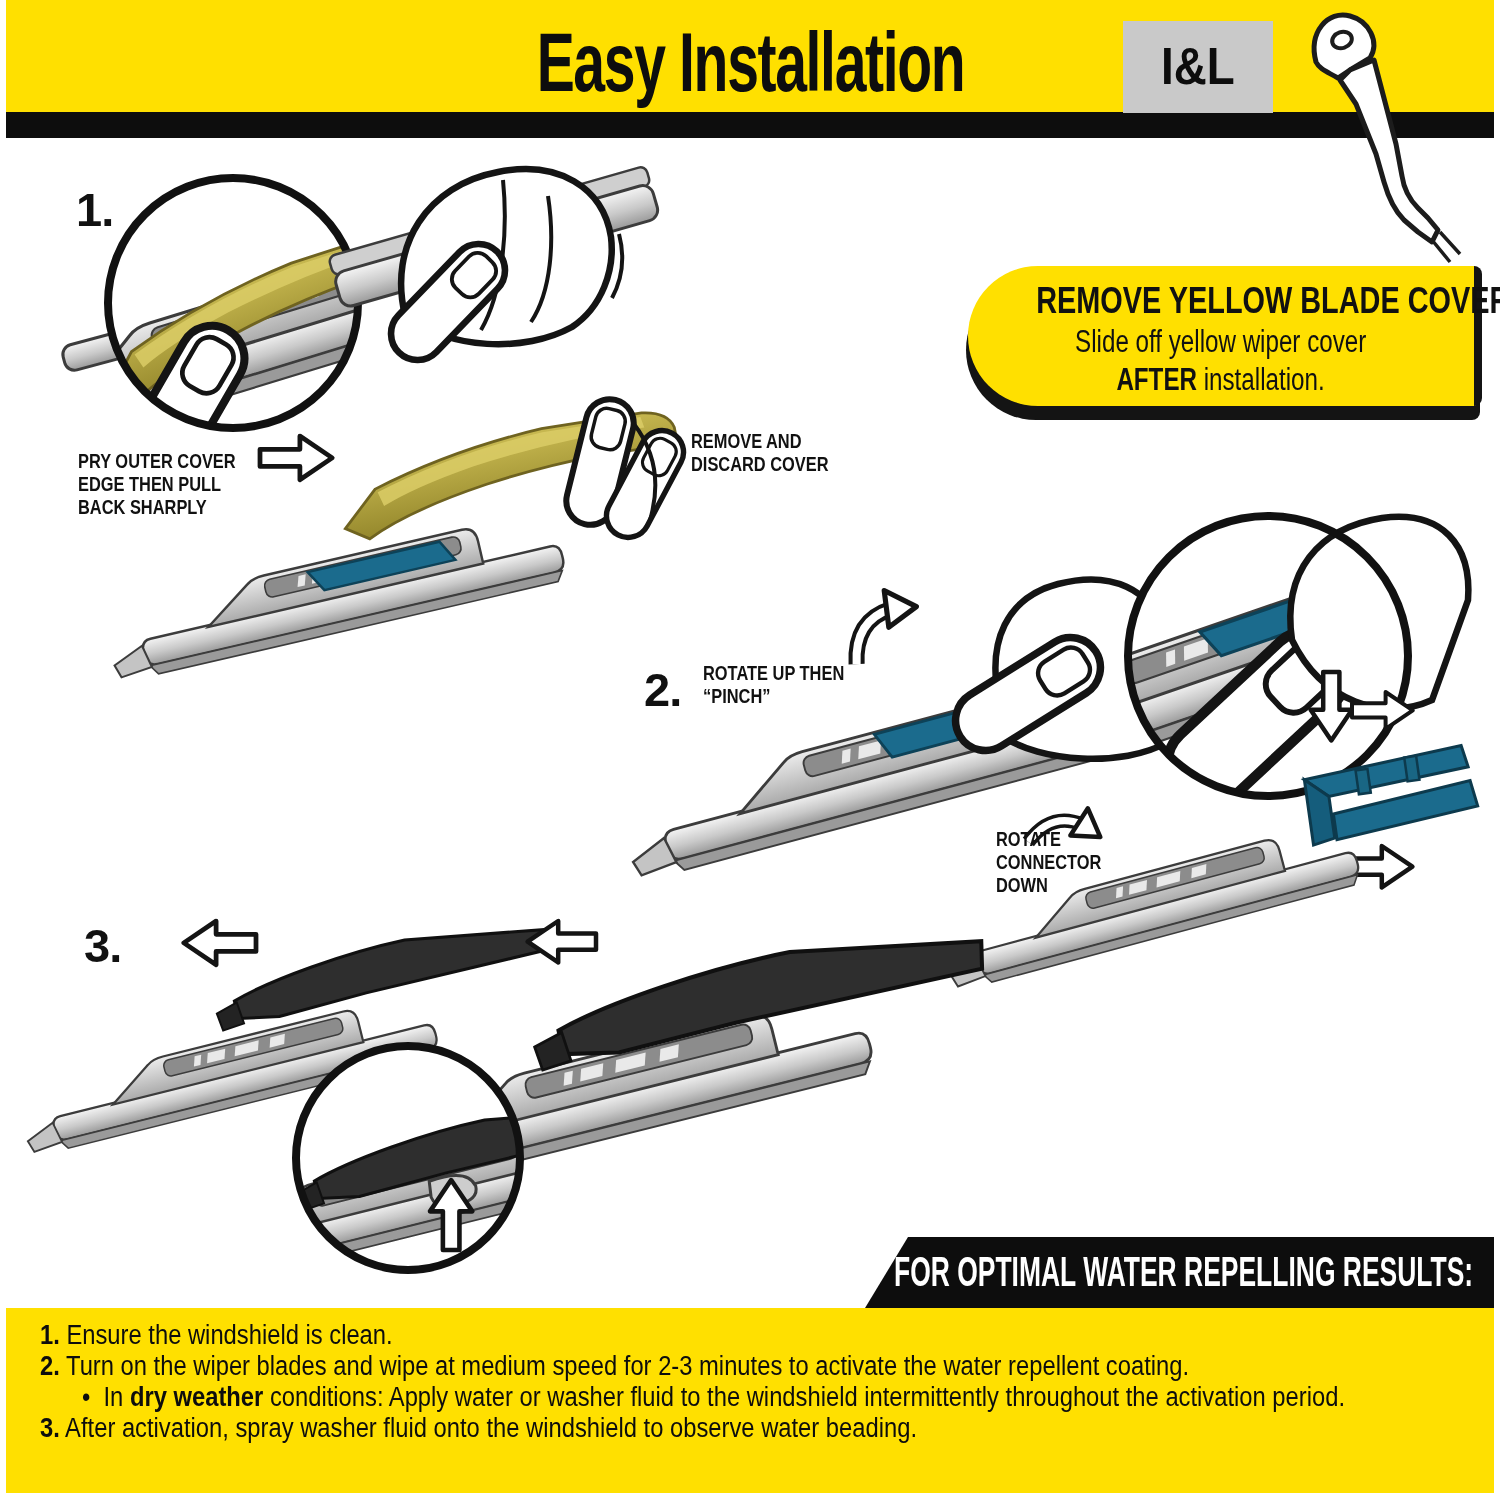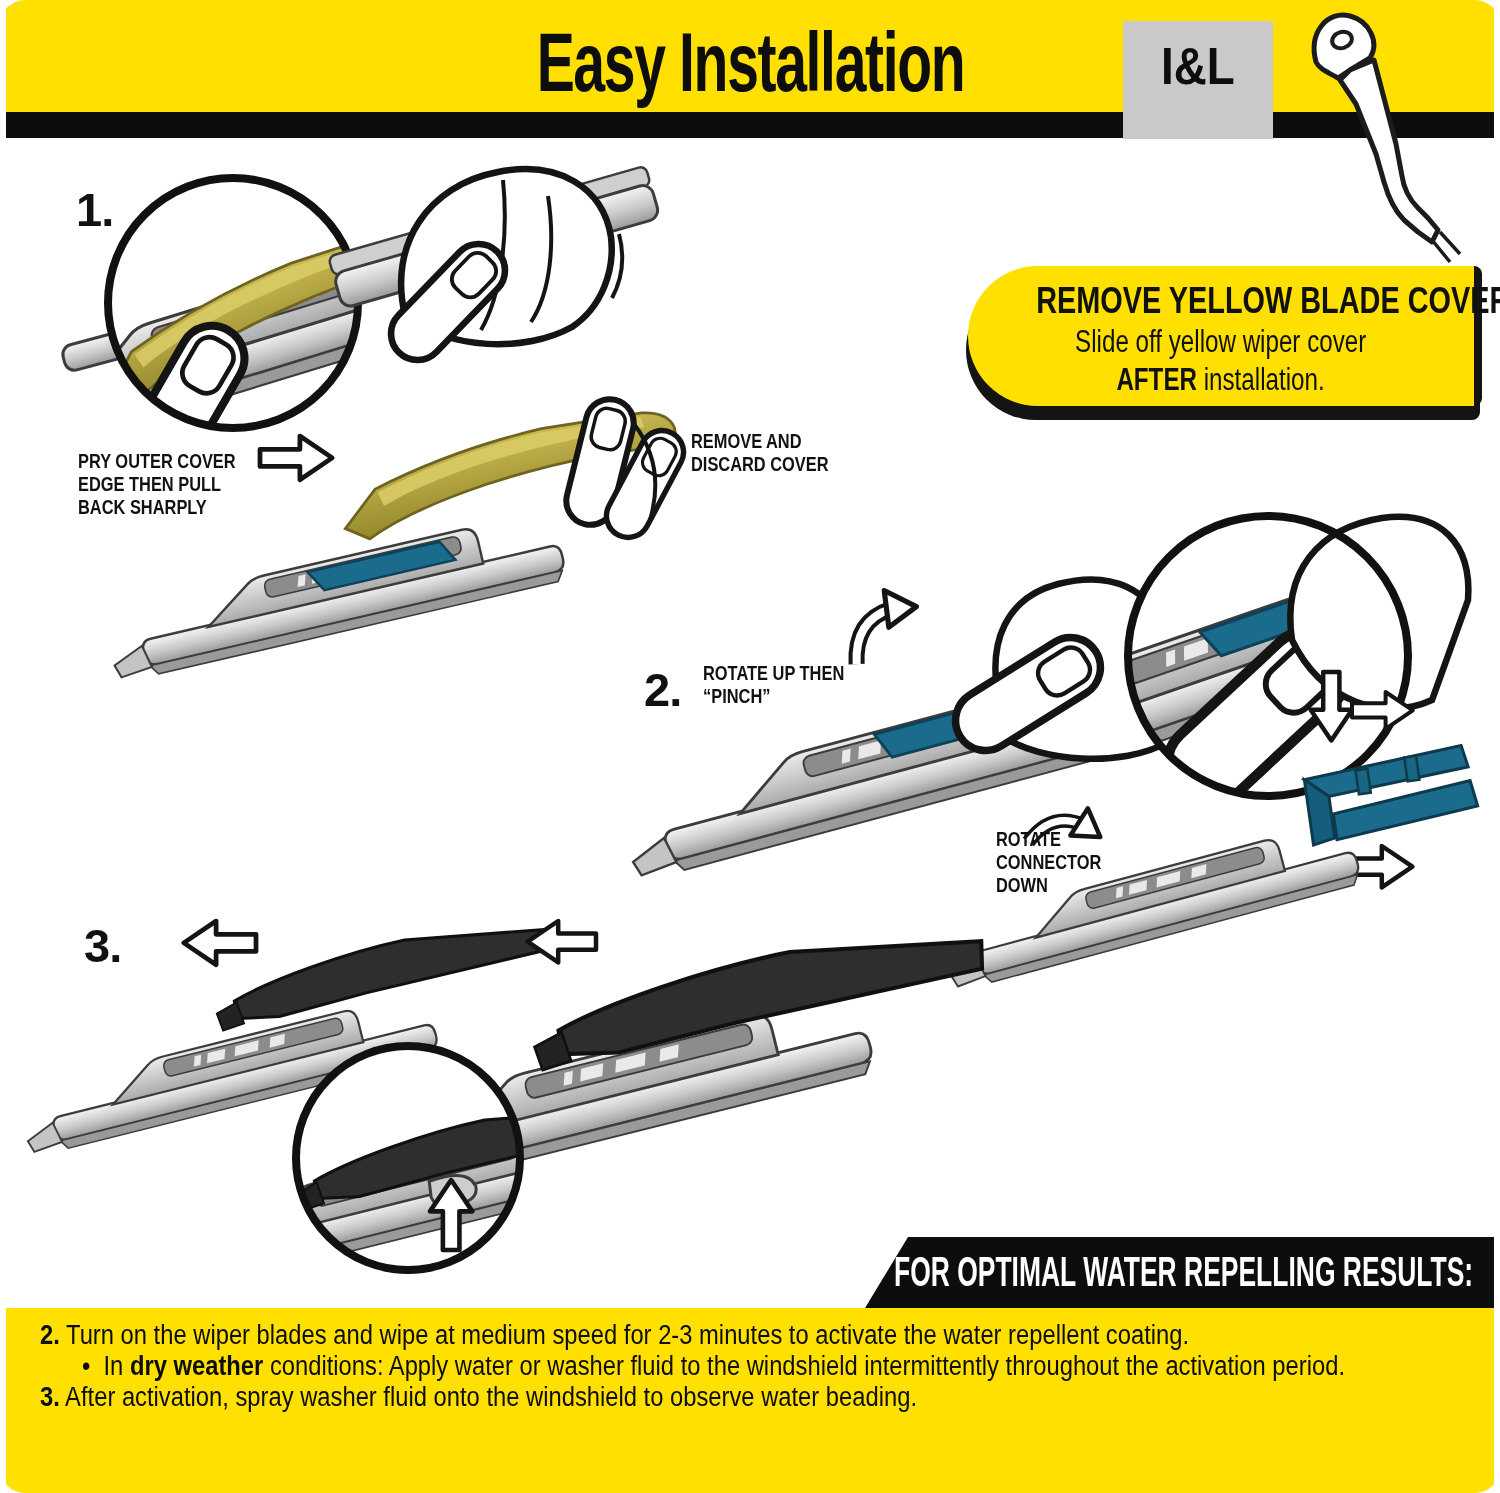--- a/index.html
+++ b/index.html
@@ -1,25 +1,25 @@
 <!DOCTYPE html>
 <html><head>
 <meta charset="utf-8">
 <style>
   html,body{margin:0;padding:0;background:#ffffff;}
   .poster{
     position:relative;width:1500px;height:1493px;background:#ffffff;
-    font-family:"Liberation Sans", sans-serif;color:#111;overflow:hidden;border-radius:25px;
+    font-family:"Liberation Sans", sans-serif;color:#111;overflow:hidden;
   }
   
   .header{position:absolute;left:6px;right:6px;top:0;height:112px;background:#FFE000;z-index:1;text-align:center;}
   .title-span{display:inline-block;margin-top:14px;font-size:84px;font-weight:bold;letter-spacing:-2px;
     transform:scaleX(0.68);transform-origin:50% 50%;white-space:nowrap;color:#0d0d0d;}
   .topbar{position:absolute;left:6px;right:6px;top:112px;height:26px;background:#0d0d0d;z-index:1;}
-  .badge{position:absolute;left:1123px;top:21px;width:150px;height:118px;background:#c9c9c9;z-index:3;text-align:center;}
+  .badge{position:absolute;left:1123px;top:21px;width:150px;height:92px;background:#c9c9c9;z-index:3;text-align:center;}
   .badge span{display:inline-block;font-size:52px;font-weight:bold;line-height:91px;transform:scaleX(0.88);color:#0d0d0d;}
   
   .callout{position:absolute;left:968px;top:266px;width:514px;height:140px;background:#FFE000;z-index:3;
     border-radius:70px 8px 8px 70px;border-right:8px solid #141414;box-sizing:border-box;
     box-shadow:-2px 14px 0 #141414;text-align:center;}
   .co-h{margin-top:14px;font-size:37px;font-weight:bold;}
   .co-l{margin-top:2px;font-size:31px;}
   .cx{display:inline-block;transform:scaleX(0.78);transform-origin:50% 50%;white-space:nowrap;}
   
   .stepnum{position:absolute;font-size:47px;font-weight:bold;z-index:3;letter-spacing:-1px;}
@@ -305,19 +305,20 @@
   </div>
 
   <div class="stepnum" style="left:84px;top:918px;"><span>3.</span></div>
 
   <div class="bbanner">
     <span class="bT">FOR OPTIMAL WATER REPELLING RESULTS:</span>
   </div>
 
   <div class="footer">
     <div class="flist">
+        <div class="f-item"><span class="seg"><strong>1.</strong><span> Ensure the windshield is clean.</span></span></div>
         <div class="f-item"><span class="seg"><strong>2.</strong><span> Turn on the wiper blades and wipe at medium speed for 2-3 minutes to activate the water repellent coating.</span></span></div>
         <div class="f-item ind"><span class="seg"><span>•  In </span><strong>dry weather</strong><span> conditions: Apply water or washer fluid to the windshield intermittently throughout the activation period.</span></span></div>
         <div class="f-item"><span class="seg"><strong>3.</strong><span> After activation, spray washer fluid onto the windshield to observe water beading.</span></span></div>
       </div>
   </div>
 
 </div>
 
 </body></html>

